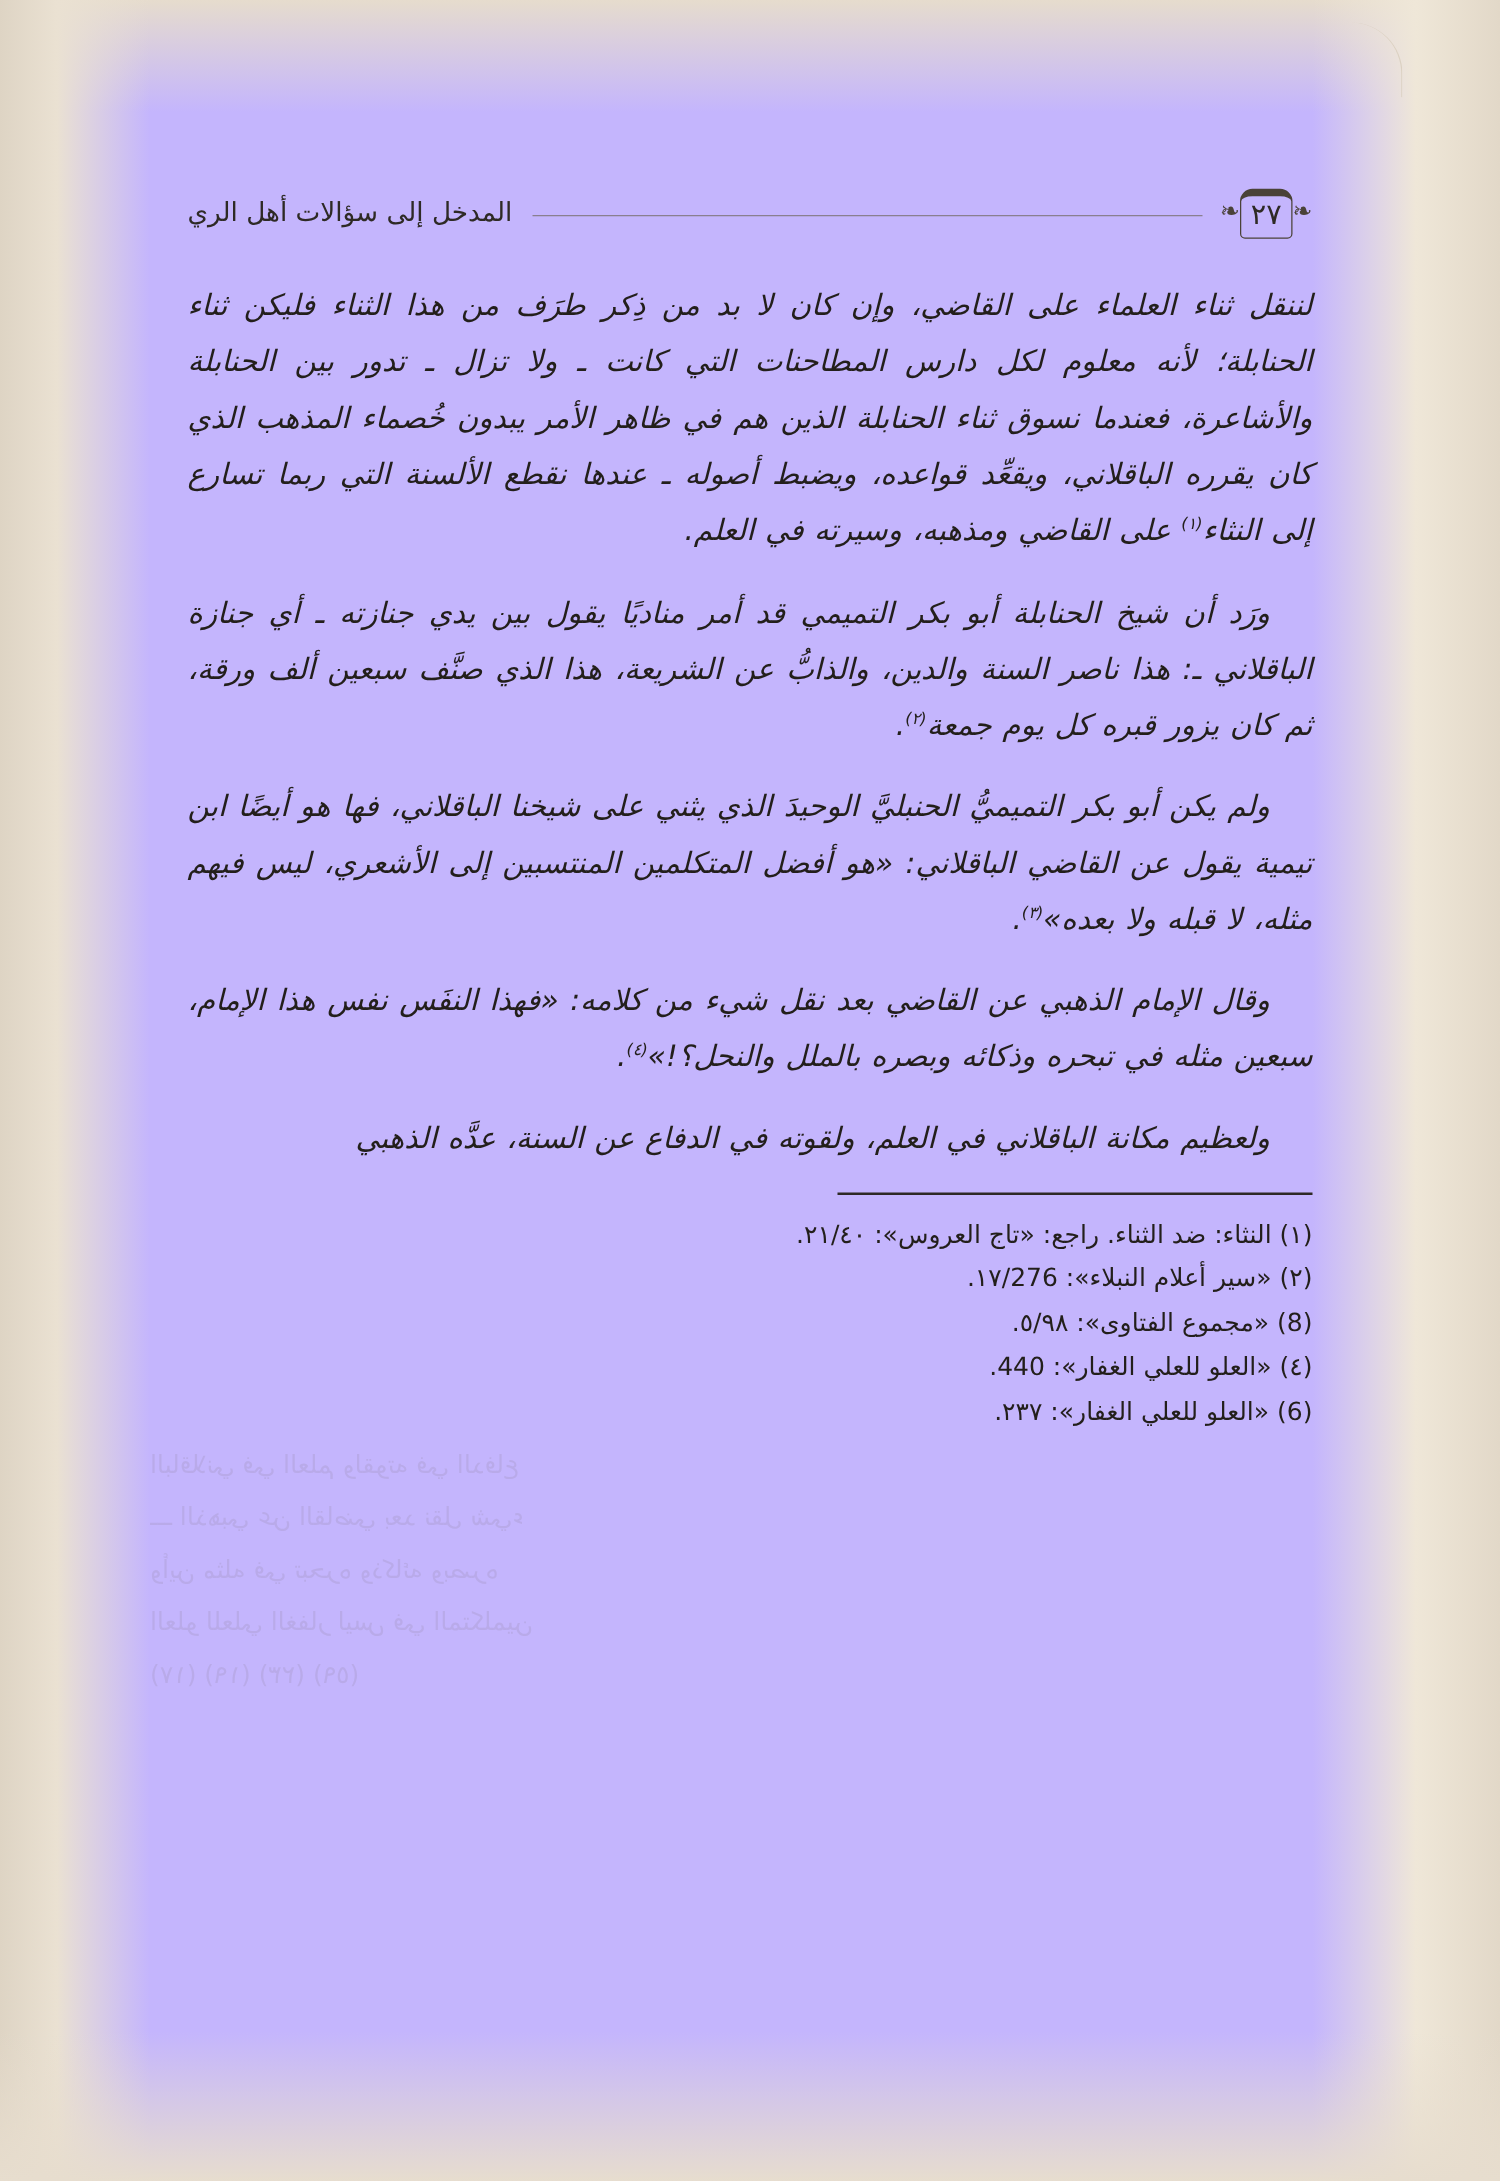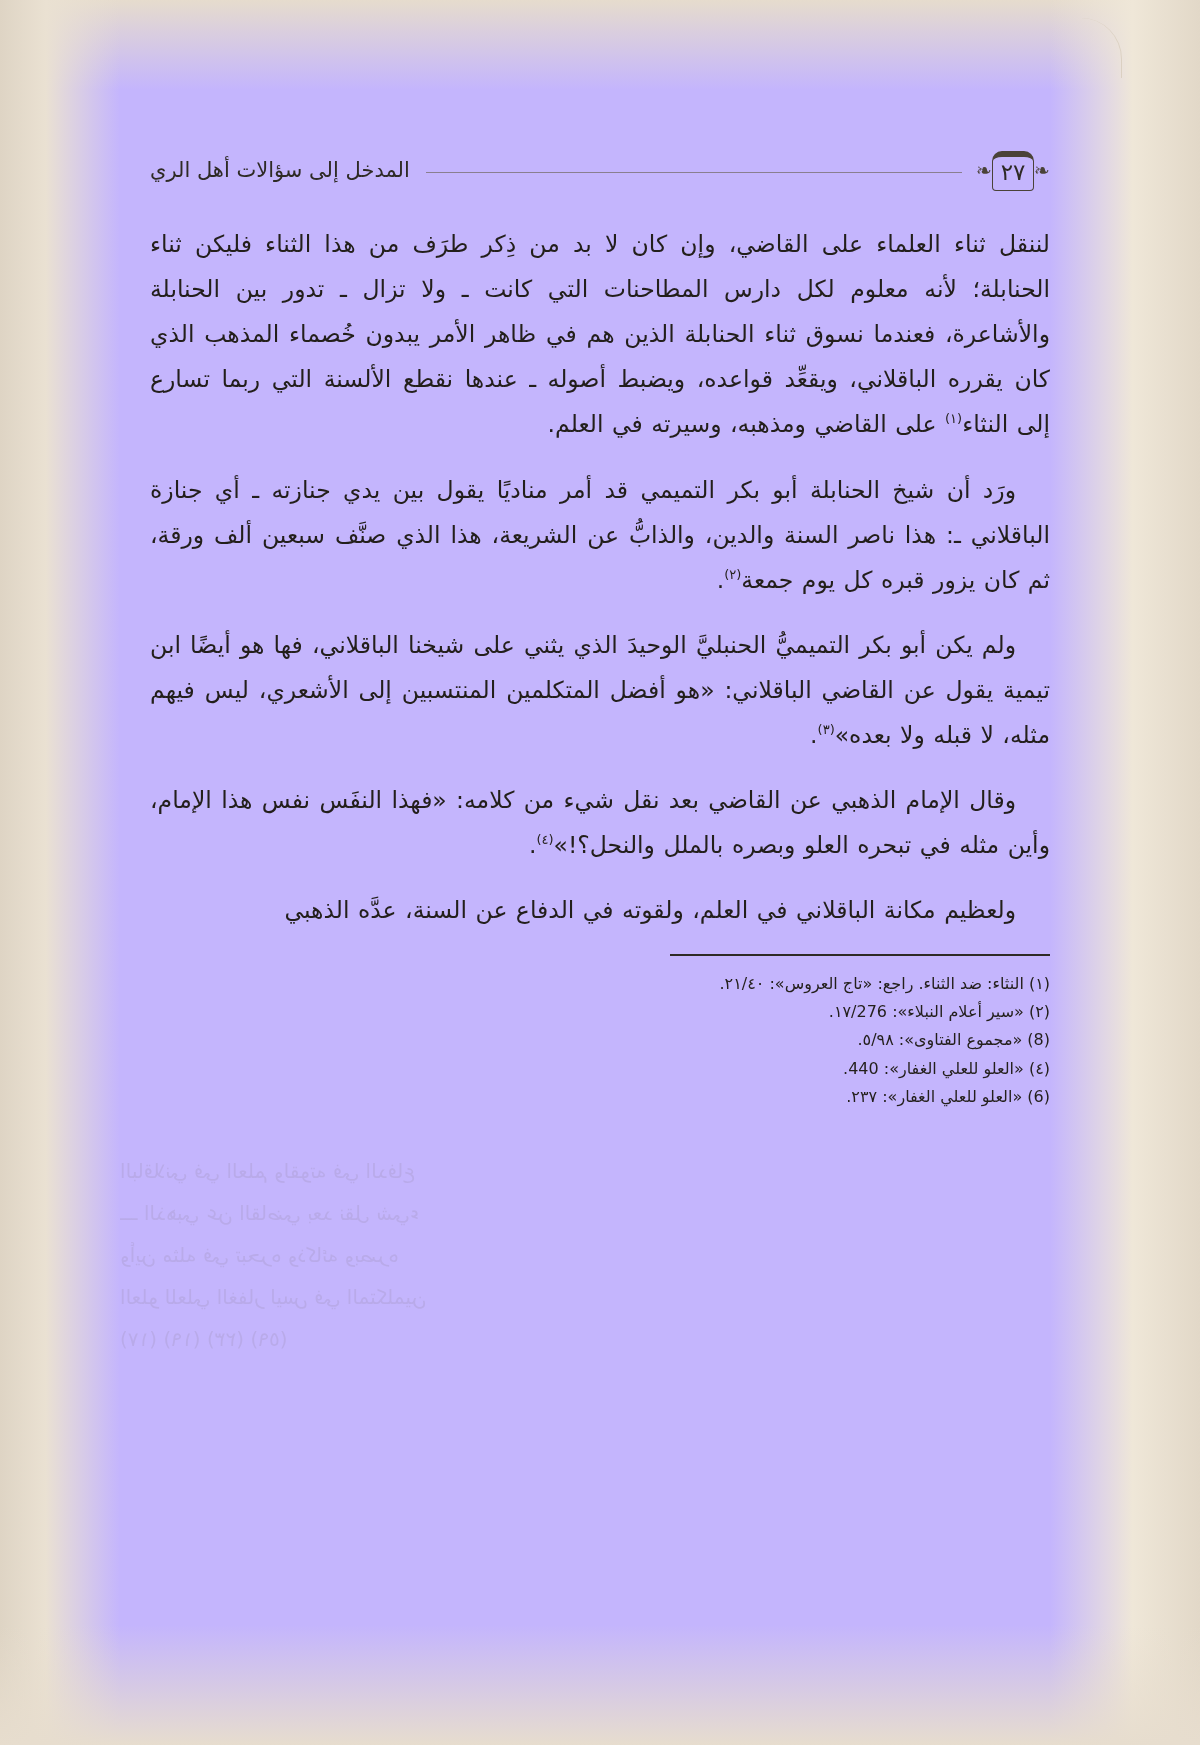--- a/index.html
+++ b/index.html
@@ -127,20 +127,21 @@
     padding-top: 4px;
     text-align: center;
   }
 
   
   .body-copy {
     margin-top: 22px;
     text-align: justify;
     text-align-last: right;
     direction: rtl;
+    font-style: italic;
   }
   .para {
     font-size: 23.5px;
     line-height: 1.92;
     color: #231f1b;
     margin: 0 0 20px 0;
     text-indent: 34px;
     text-align: justify;
     text-align-last: right;
     word-spacing: 1px;
@@ -158,21 +159,21 @@
     height: 2px;
     background: #2e2a25;
     margin: 16px 0 14px 0;
     margin-right: 0;
   }
   .footnotes {
     direction: rtl;
     text-align: right;
   }
   .footnote-item {
-    font-size: 16px;
+    font-size: 20px;
     line-height: 1.78;
     color: #231f1b;
     margin: 0;
     white-space: nowrap;
   }
 
   
   .bleed-through {
     position: absolute;
     left: 120px;
@@ -221,21 +222,21 @@
     </div>
 
     <div class="body-copy">
 
       <p class="para no-indent"><span>لننقل ثناء العلماء على القاضي، وإن كان لا بد من ذِكر طرَف من هذا الثناء فليكن ثناء الحنابلة؛ لأنه معلوم لكل دارس المطاحنات التي كانت ـ ولا تزال ـ تدور بين الحنابلة والأشاعرة، فعندما نسوق ثناء الحنابلة الذين هم في ظاهر الأمر يبدون خُصماء المذهب الذي كان يقرره الباقلاني، ويقعِّد قواعده، ويضبط أصوله ـ عندها نقطع الألسنة التي ربما تسارع إلى النثاء</span><sup class="fn">(١)</sup><span> على القاضي ومذهبه، وسيرته في العلم.</span></p>
 
       <p class="para"><span>ورَد أن شيخ الحنابلة أبو بكر التميمي قد أمر مناديًا يقول بين يدي جنازته ـ أي جنازة الباقلاني ـ: هذا ناصر السنة والدين، والذابُّ عن الشريعة، هذا الذي صنَّف سبعين ألف ورقة، ثم كان يزور قبره كل يوم جمعة</span><sup class="fn">(٢)</sup><span>.</span></p>
 
       <p class="para"><span>ولم يكن أبو بكر التميميُّ الحنبليَّ الوحيدَ الذي يثني على شيخنا الباقلاني، فها هو أيضًا ابن تيمية يقول عن القاضي الباقلاني: «هو أفضل المتكلمين المنتسبين إلى الأشعري، ليس فيهم مثله، لا قبله ولا بعده»</span><sup class="fn">(٣)</sup><span>.</span></p>
 
-      <p class="para"><span>وقال الإمام الذهبي عن القاضي بعد نقل شيء من كلامه: «فهذا النفَس نفس هذا الإمام، وأين مثله في تبحره العلو وبصره بالملل والنحل؟!»</span><sup class="fn">(٤)</sup><span>.</span></p>
+      <p class="para"><span>وقال الإمام الذهبي عن القاضي بعد نقل شيء من كلامه: «فهذا النفَس نفس هذا الإمام، سبعين مثله في تبحره وذكائه وبصره بالملل والنحل؟!»</span><sup class="fn">(٤)</sup><span>.</span></p>
 
 
       <p class="para">ولعظيم مكانة الباقلاني في العلم، ولقوته في الدفاع عن السنة، عدَّه الذهبي</p>
 
     </div>
 
     <div class="footnote-rule"></div>
 
     <div class="footnotes">
       <p class="footnote-item">(١) النثاء: ضد الثناء. راجع: «تاج العروس»: ٢١/٤٠.</p>

